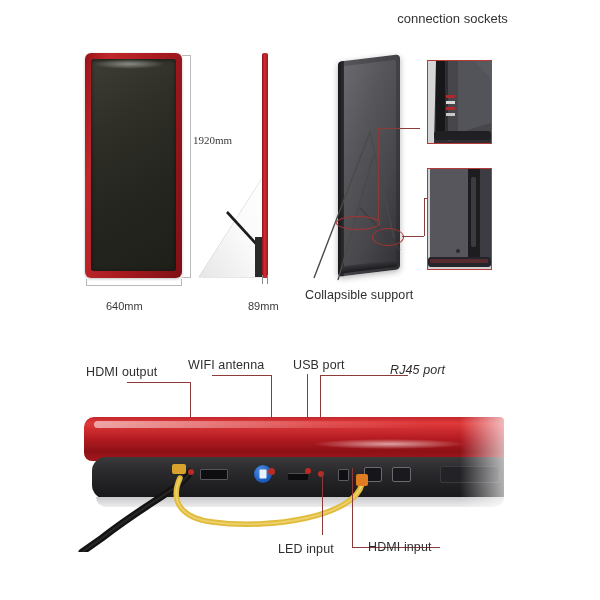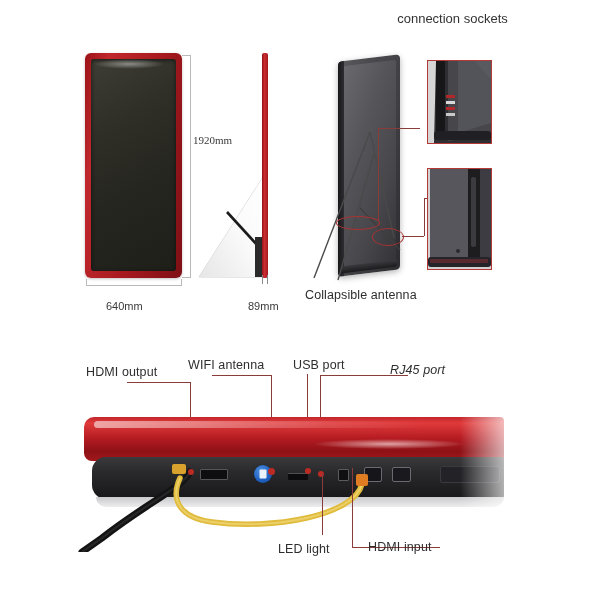--- a/index.html
+++ b/index.html
@@ -122,21 +122,21 @@
     <line x1="30" y1="57" x2="62" y2="92" stroke="#1b1b1b" stroke-width="2.6"></line>
     <rect x="58" y="82" width="7" height="40" fill="#2a2a2a"></rect>
   </svg>
   <div id="sideview"></div>
   <div id="sidefoot">
     <i style="left:0;"></i>
       <i style="left:5px;"></i>
   </div>
   <div class="dim" style="left:248px;top:300px;">89mm</div>
 
-  <div class="lbl" style="left:305px;top:288px;">Collapsible antenna</div>
+  <div class="lbl" style="left:305px;top:288px;">Collapsible support</div>
 
   <div id="rearview">
     <div class="inner"></div>
     <div class="bezel"></div>
     <div class="botbar"></div>
   </div>
 
   <svg style="position:absolute;left:312px;top:118px;width:95px;height:165px;" viewBox="0 0 95 165">
     <line x1="2" y1="160" x2="58" y2="14" stroke="#4a4a4a" stroke-width="1.4"></line>
     <line x1="26" y1="162" x2="62" y2="36" stroke="#4a4a4a" stroke-width="1.4"></line>
@@ -232,16 +232,16 @@
     <div class="dot" style="left:243px;top:63px;width:6px;height:6px;"></div>
     <div class="dot" style="left:256px;top:66px;width:6px;height:6px;"></div>
 
     <div id="fade"></div>
   </div>
 
   <div class="lead v" style="left:322px;top:473px;height:62px;"></div>
   <div class="lead v" style="left:352px;top:468px;height:80px;"></div>
   <div class="lead h" style="left:352px;top:547px;width:88px;"></div>
 
-  <div class="lbl" style="left:278px;top:542px;">LED light</div>
+  <div class="lbl" style="left:278px;top:542px;">LED input</div>
   <div class="lbl" style="left:368px;top:540px;">HDMI input</div>
 
 </div>
 
 </body></html>

